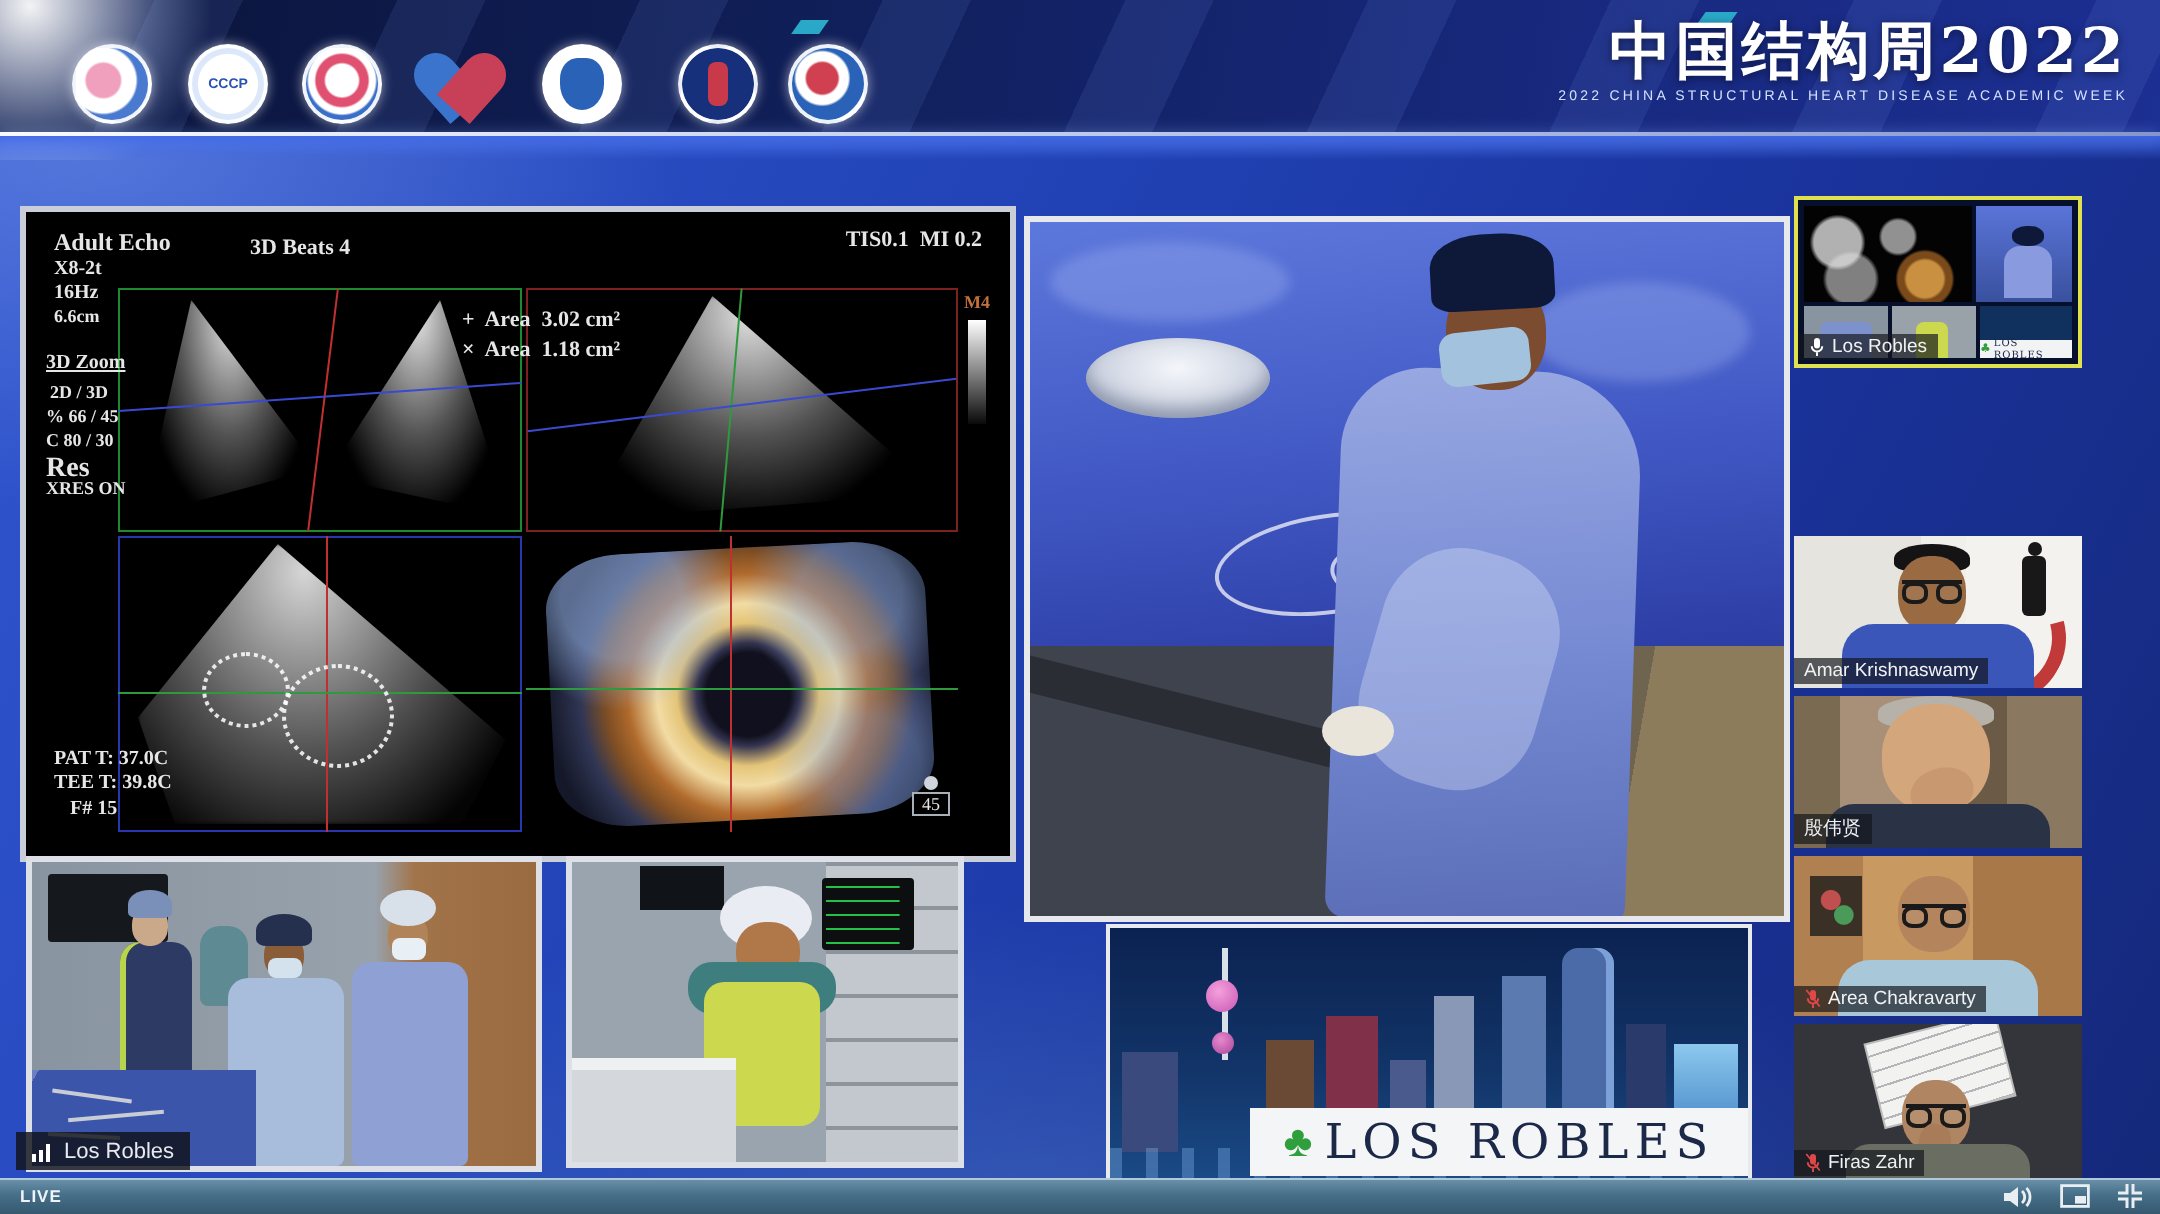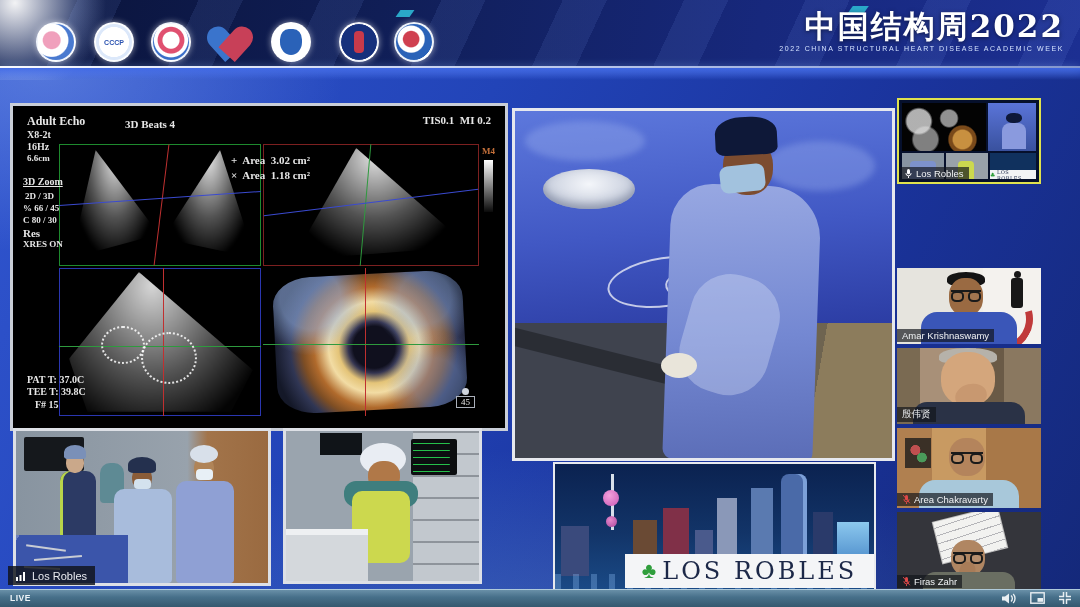--- a/index.html
+++ b/index.html
@@ -283,21 +283,21 @@
     <div class="t" style="left:14px;top:8px;font-size:12px;">Adult Echo</div>
     <div class="t" style="left:14px;top:23px;font-size:10px;">X8-2t</div>
     <div class="t" style="left:14px;top:35px;font-size:10px;">16Hz</div>
     <div class="t" style="left:14px;top:47px;font-size:9px;">6.6cm</div>
     <div class="t" style="left:112px;top:12px;font-size:11px;">3D Beats 4</div>
     <div class="t" style="right:14px;top:8px;font-size:11px;">TIS0.1  MI 0.2</div>
     <div class="t" style="left:10px;top:70px;font-size:10px;text-decoration:underline;">3D Zoom</div>
     <div class="t" style="left:12px;top:85px;font-size:9px;">2D / 3D</div>
     <div class="t" style="left:10px;top:97px;font-size:9px;">% 66 / 45</div>
     <div class="t" style="left:10px;top:109px;font-size:9px;">C 80 / 30</div>
-    <div class="t" style="left:10px;top:121px;font-size:11px;">Res</div>
+    <div class="t" style="left:10px;top:121px;font-size:14px;">Res</div>
     <div class="t" style="left:10px;top:133px;font-size:9px;">XRES ON</div>
     <div class="t" style="left:218px;top:48px;font-size:11px;"><span>+</span>  <span>Area  3.02 cm²</span></div>
     <div class="t" style="left:218px;top:63px;font-size:11px;"><span>×</span>  <span>Area  1.18 cm²</span></div>
     <div class="t" style="right:10px;top:40px;font-size:9px;color:#c4703a;">M4</div>
     <div class="colorbar"></div>
     <div class="t" style="left:14px;top:268px;font-size:10px;">PAT T: 37.0C</div>
     <div class="t" style="left:14px;top:280px;font-size:10px;">TEE T: 39.8C</div>
     <div class="t" style="left:22px;top:293px;font-size:10px;">F# 15</div>
     <div class="angle-badge">
       <div class="probe"></div>

